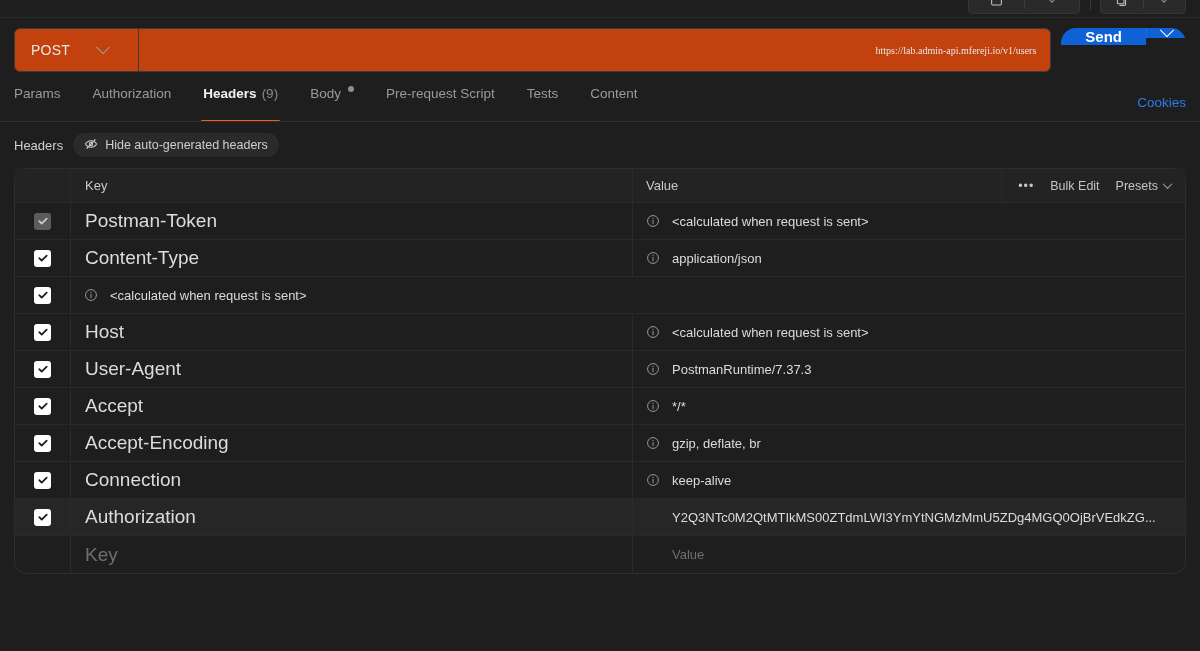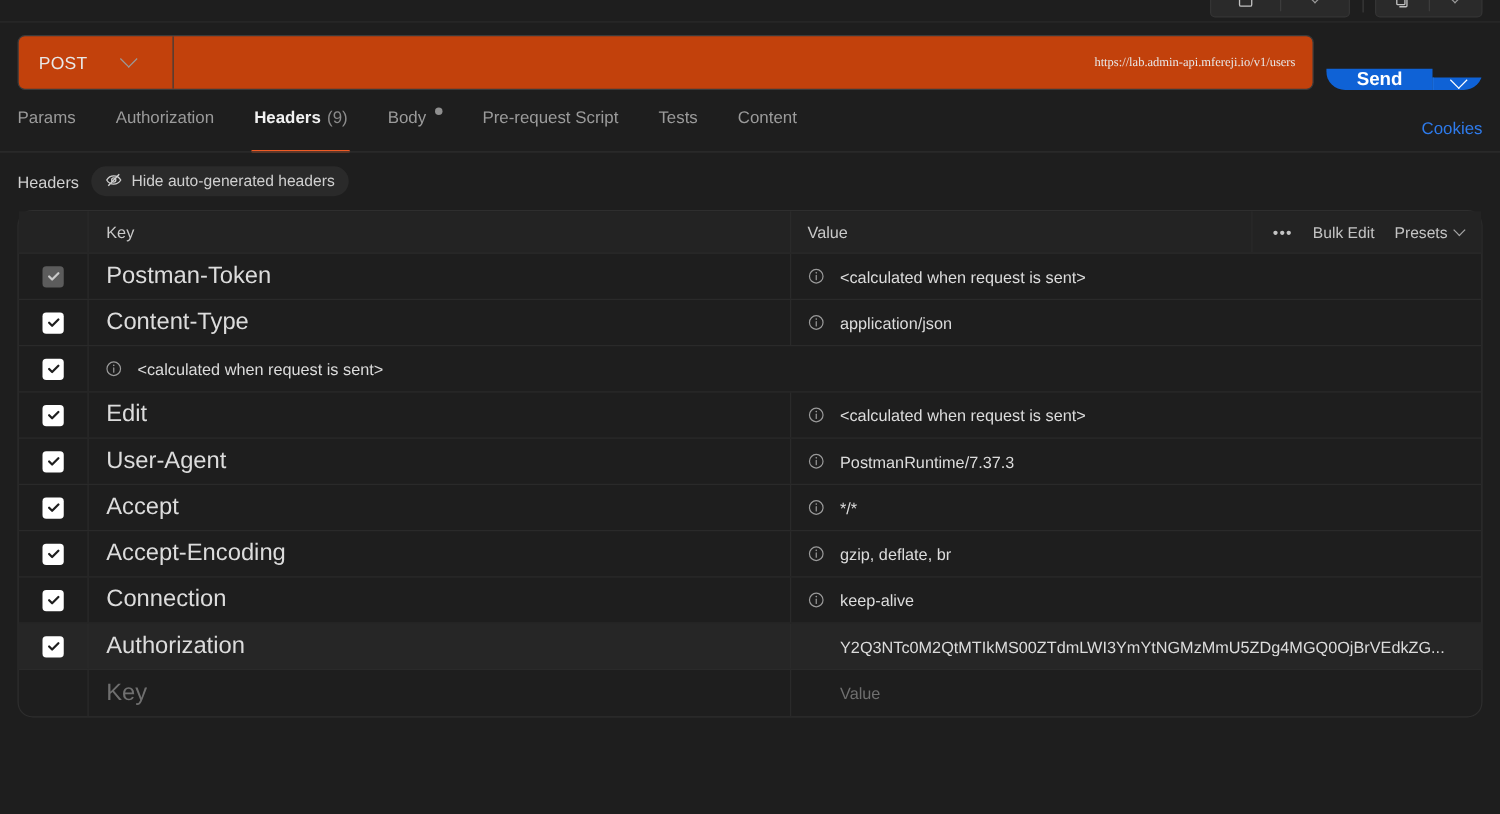--- a/index.html
+++ b/index.html
@@ -88,21 +88,21 @@
     color: #e8e8e8;
     background: transparent;
     border: none;
     outline: none;
     font-family: Liberation Serif, serif;
     text-align: right;
   }
   .send-btn {
     height: 44px;
     display: flex;
-    align-items: flex-end;
+    align-items: flex-start;
     border-radius: 15px;
     overflow: hidden;
     cursor: pointer;
   }
   .send-main {
     display: flex; align-items: center; justify-content: center;
     padding: 0 24px;
     background: #0f62d6;
     color: #fff;
     font-size: 15px;
@@ -447,21 +447,21 @@
   </div>
 
   <div class="trow">
     <div class="c-check">
       <span class="cb">
         <svg width="12" height="12" viewBox="0 0 12 12" fill="none">
             <path class="mark" d="M2.3 6.2 4.7 8.6 9.7 3.6" stroke-width="1.8" stroke-linecap="round" stroke-linejoin="round"></path>
           </svg>
       </span>
     </div>
-    <div class="c-key">Edit</div>
+    <div class="c-key">Host</div>
     <div class="c-val">
       <span class="info-ico">
         <svg width="14" height="14" viewBox="0 0 16 16" fill="none" stroke="#9a9a9a" stroke-width="1.1">
             <circle cx="8" cy="8" r="6.2"></circle>
             <path d="M8 7.2v4" stroke-linecap="round"></path>
             <circle cx="8" cy="4.9" r=".75" fill="#9a9a9a" stroke="none"></circle>
           </svg>
       </span>
       <span class="vtext">&lt;calculated when request is sent&gt;</span>
     </div>

